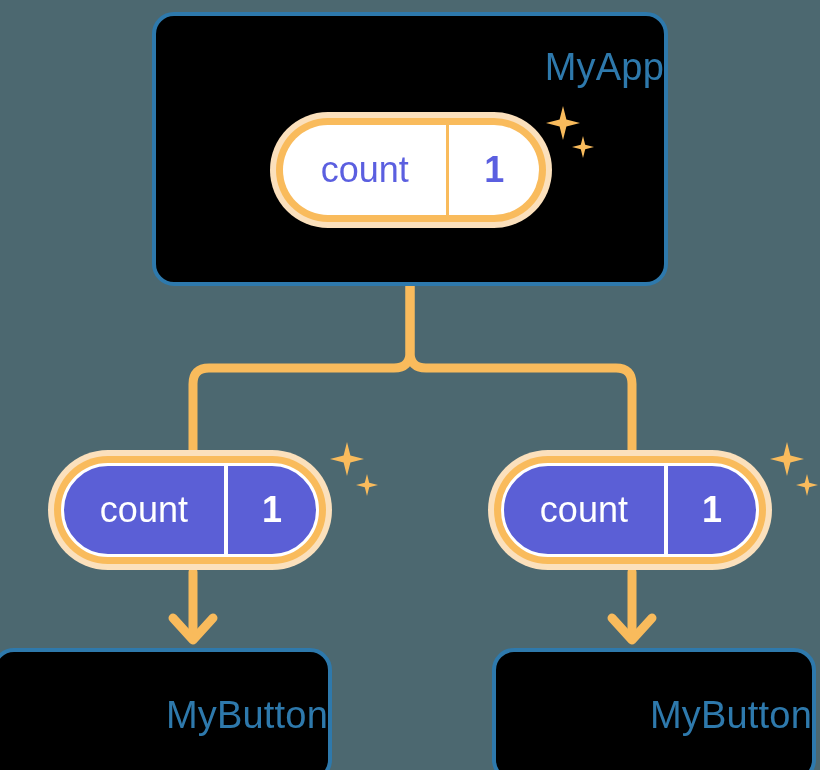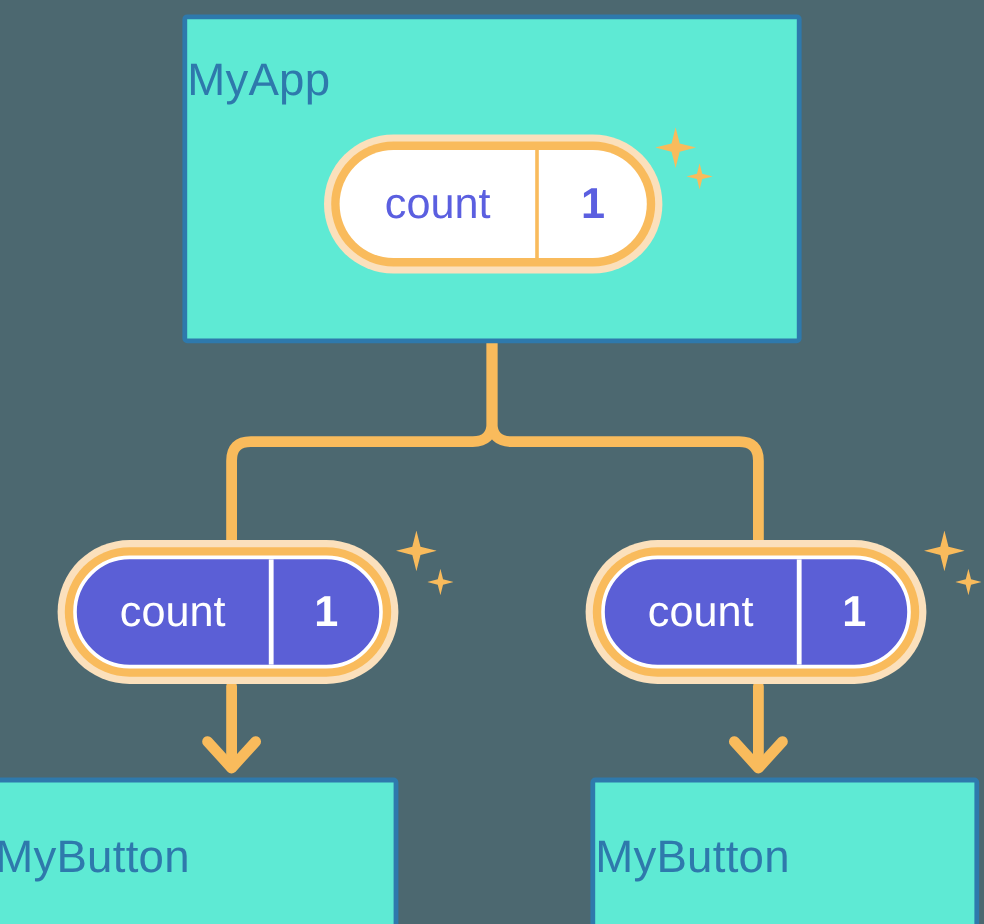--- a/index.html
+++ b/index.html
@@ -25,27 +25,27 @@
     left: 0;
     top: 0;
     width: 820px;
     height: 770px;
     pointer-events: none;
   }
 
   
   .card {
     position: absolute;
-    background: #5eead4;
+    background: #000000;
     border: 4px solid #2E79AC;
-    border-radius: 4px;
+    border-radius: 22px;
     box-sizing: border-box;
     display: flex;
     flex-direction: column;
-    align-items: flex-start;
+    align-items: flex-end;
   }
   .card-title {
     color: #2E79AC;
     font-size: 38px;
     font-weight: 400;
     letter-spacing: 0.2px;
     line-height: 1;
     white-space: nowrap;
   }
 

